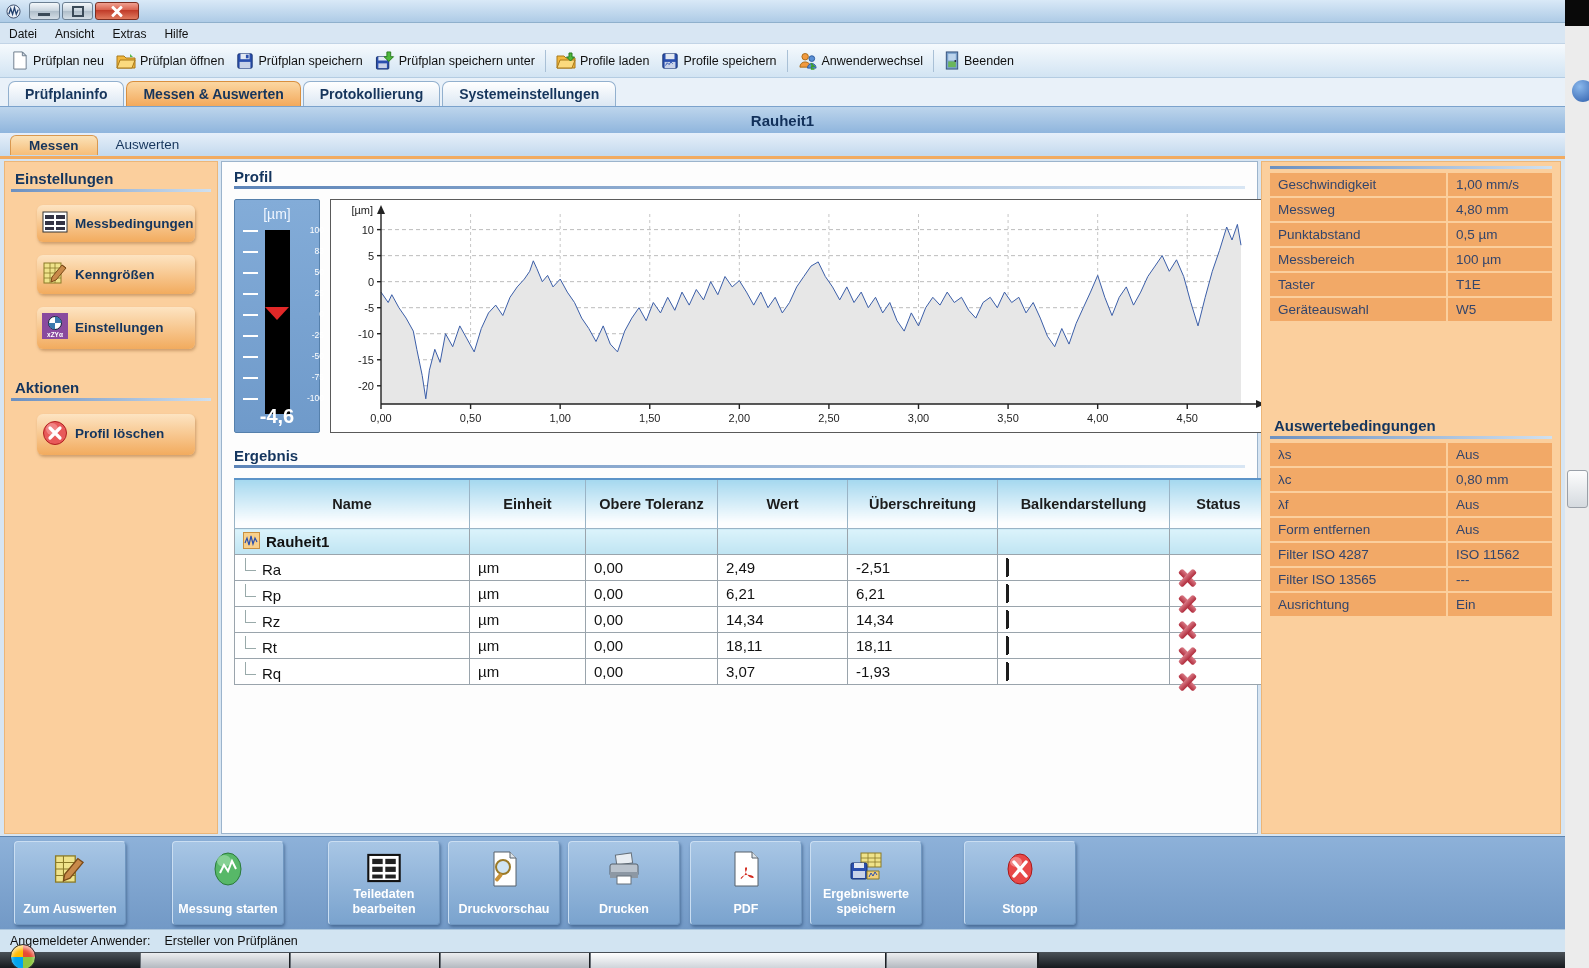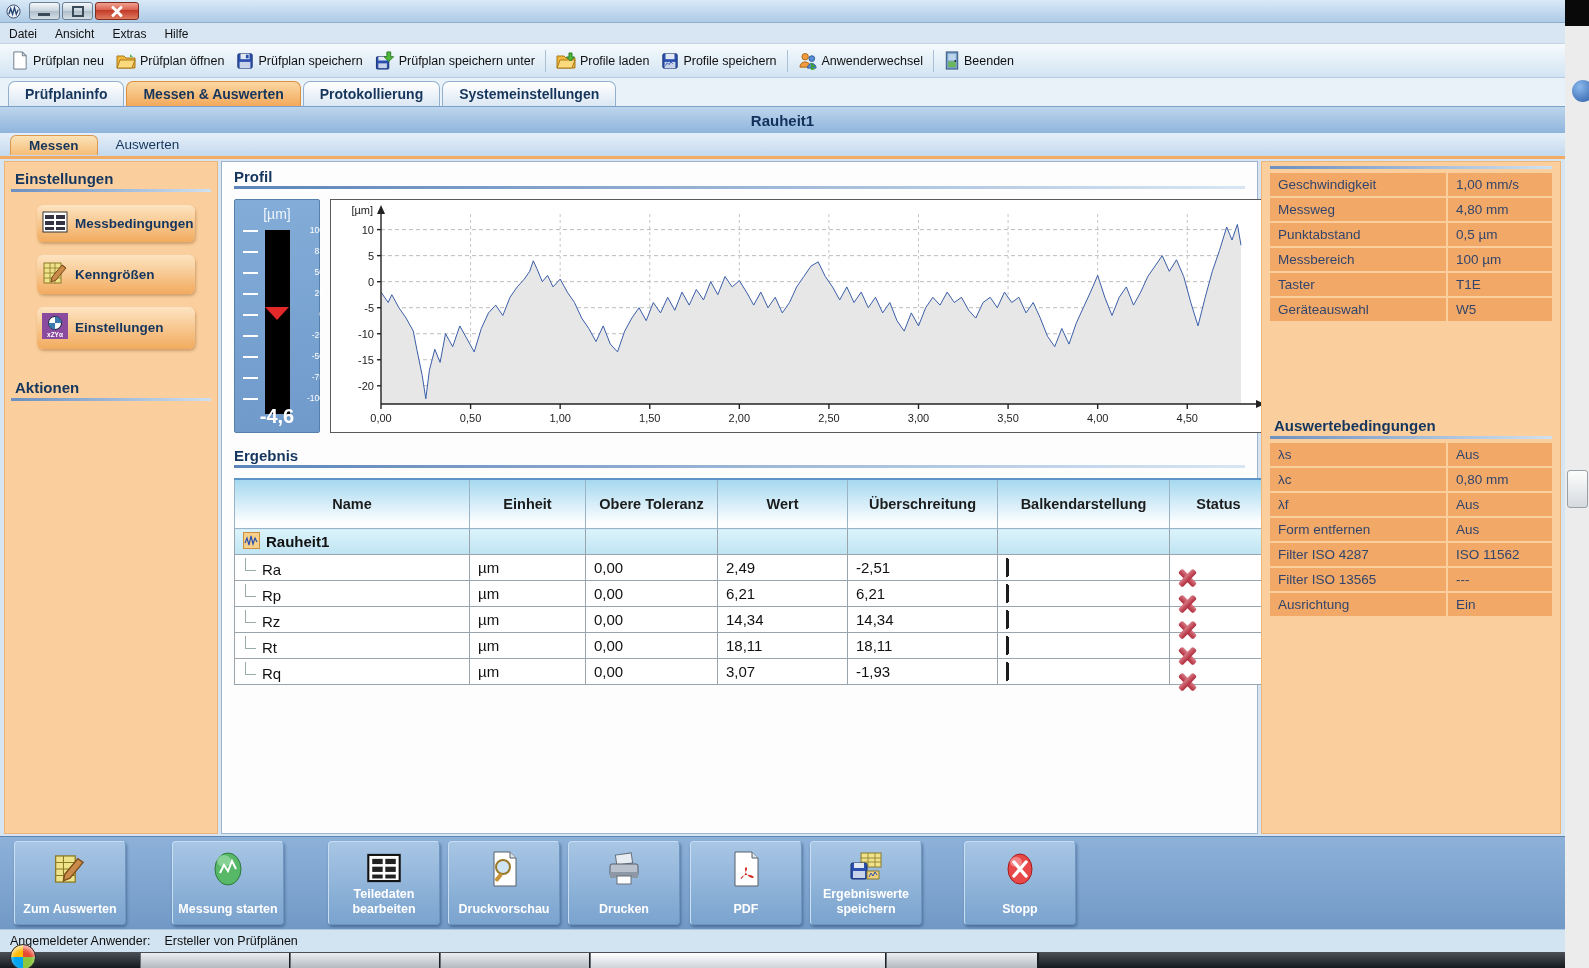--- a/index.html
+++ b/index.html
@@ -262,20 +262,29 @@
               <circle cx="13" cy="10" r="6.5" fill="#fff" stroke="#123"></circle>
               <path d="M13 3.5A6.5 6.5 0 0 1 19.5 10H13z" fill="#3a7aae"></path>
               <path d="M13 10 L13 16.5 A6.5 6.5 0 0 1 6.5 10z" fill="#3a7aae"></path>
               <text x="13" y="24" font-size="6.5" fill="#fff" text-anchor="middle" font-family="Liberation Sans, sans-serif">xZYα</text>
             </svg></span>
         <span>Einstellungen</span>
       </div>
       <div class="sec-gap"></div>
       <div class="sec-title">Aktionen</div>
       <div class="sec-rule"></div>
+      <div class="side-btn">
+        <span class="ic">
+          <svg width="26" height="26" viewBox="0 0 26 26">
+              <circle cx="13" cy="13" r="11.5" fill="#e85a5a" stroke="#b02020"></circle>
+              <circle cx="10" cy="9" r="6" fill="#f6a0a0" opacity="0.6"></circle>
+              <path d="M8 8l10 10M18 8L8 18" stroke="#fff" stroke-width="3.2" stroke-linecap="round"></path>
+            </svg></span>
+        <span>Profil löschen</span>
+      </div>
     </div>
 
     <div class="center-panel">
       <div class="panel-title">Profil</div>
       <div class="panel-rule"></div>
       <div class="profil-row">
         <div class="gauge">
           <div class="g-unit">[µm]</div>
           <div class="g-bar" id="gauge-bar">
               <span class="g-tick" style="top:0px"></span>

